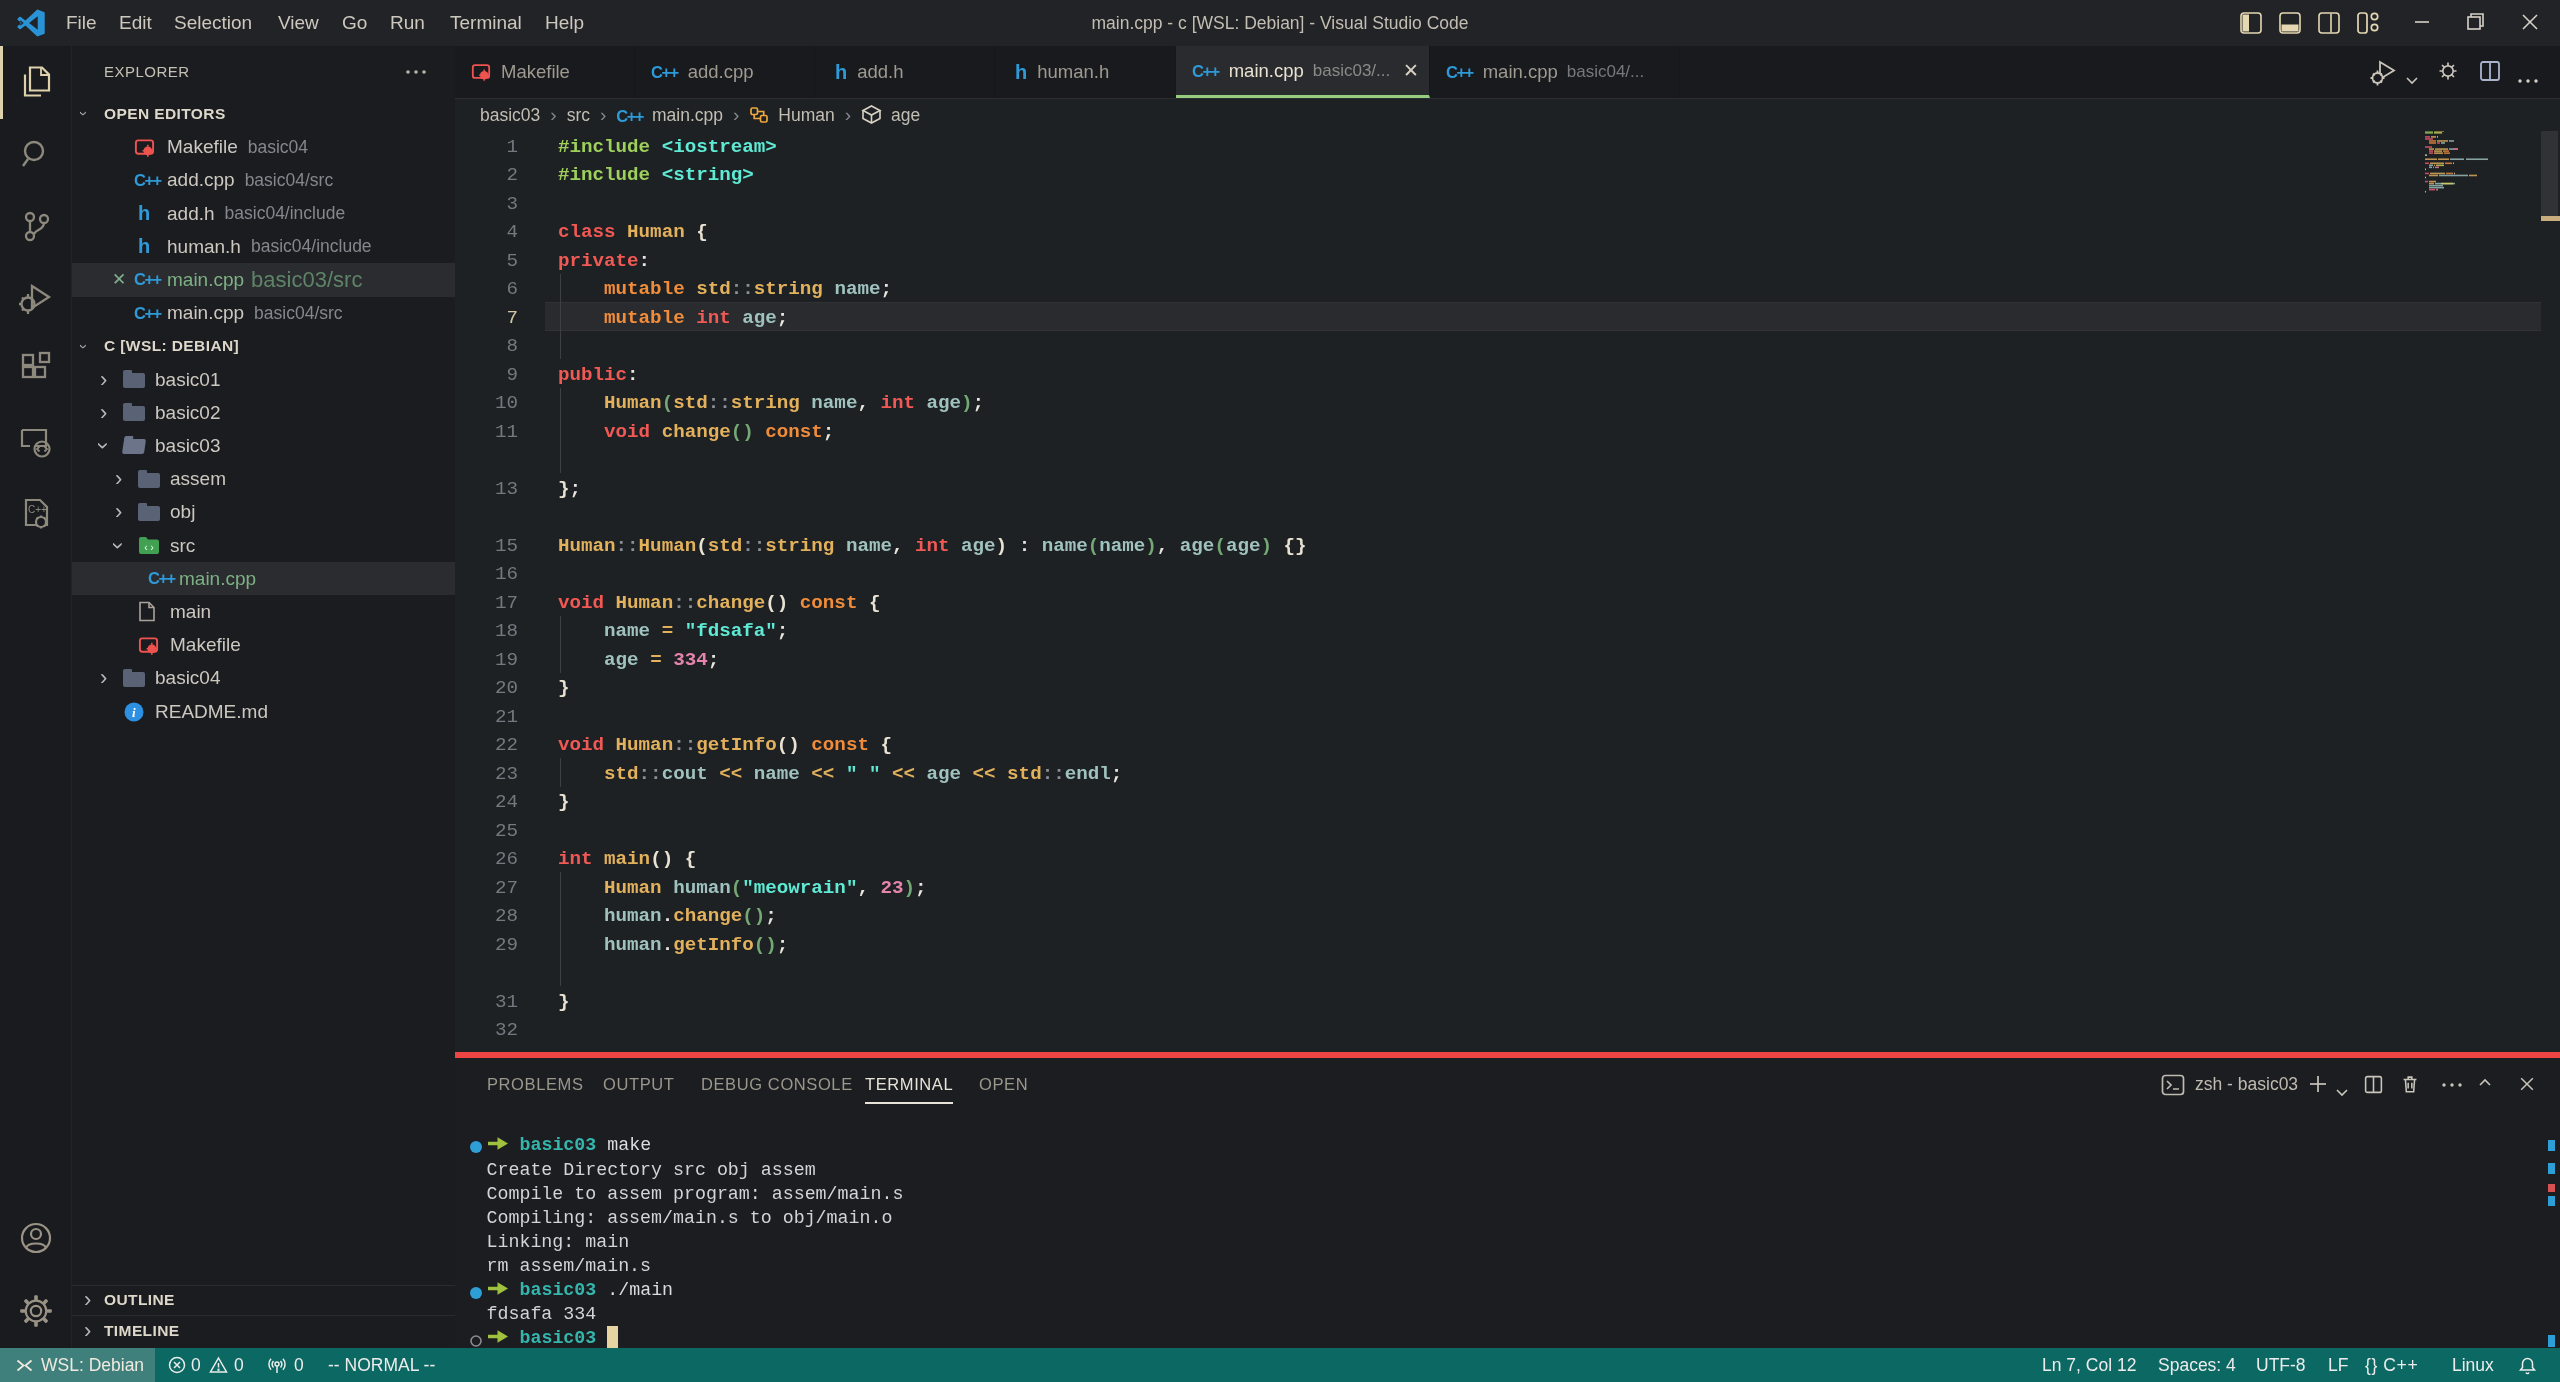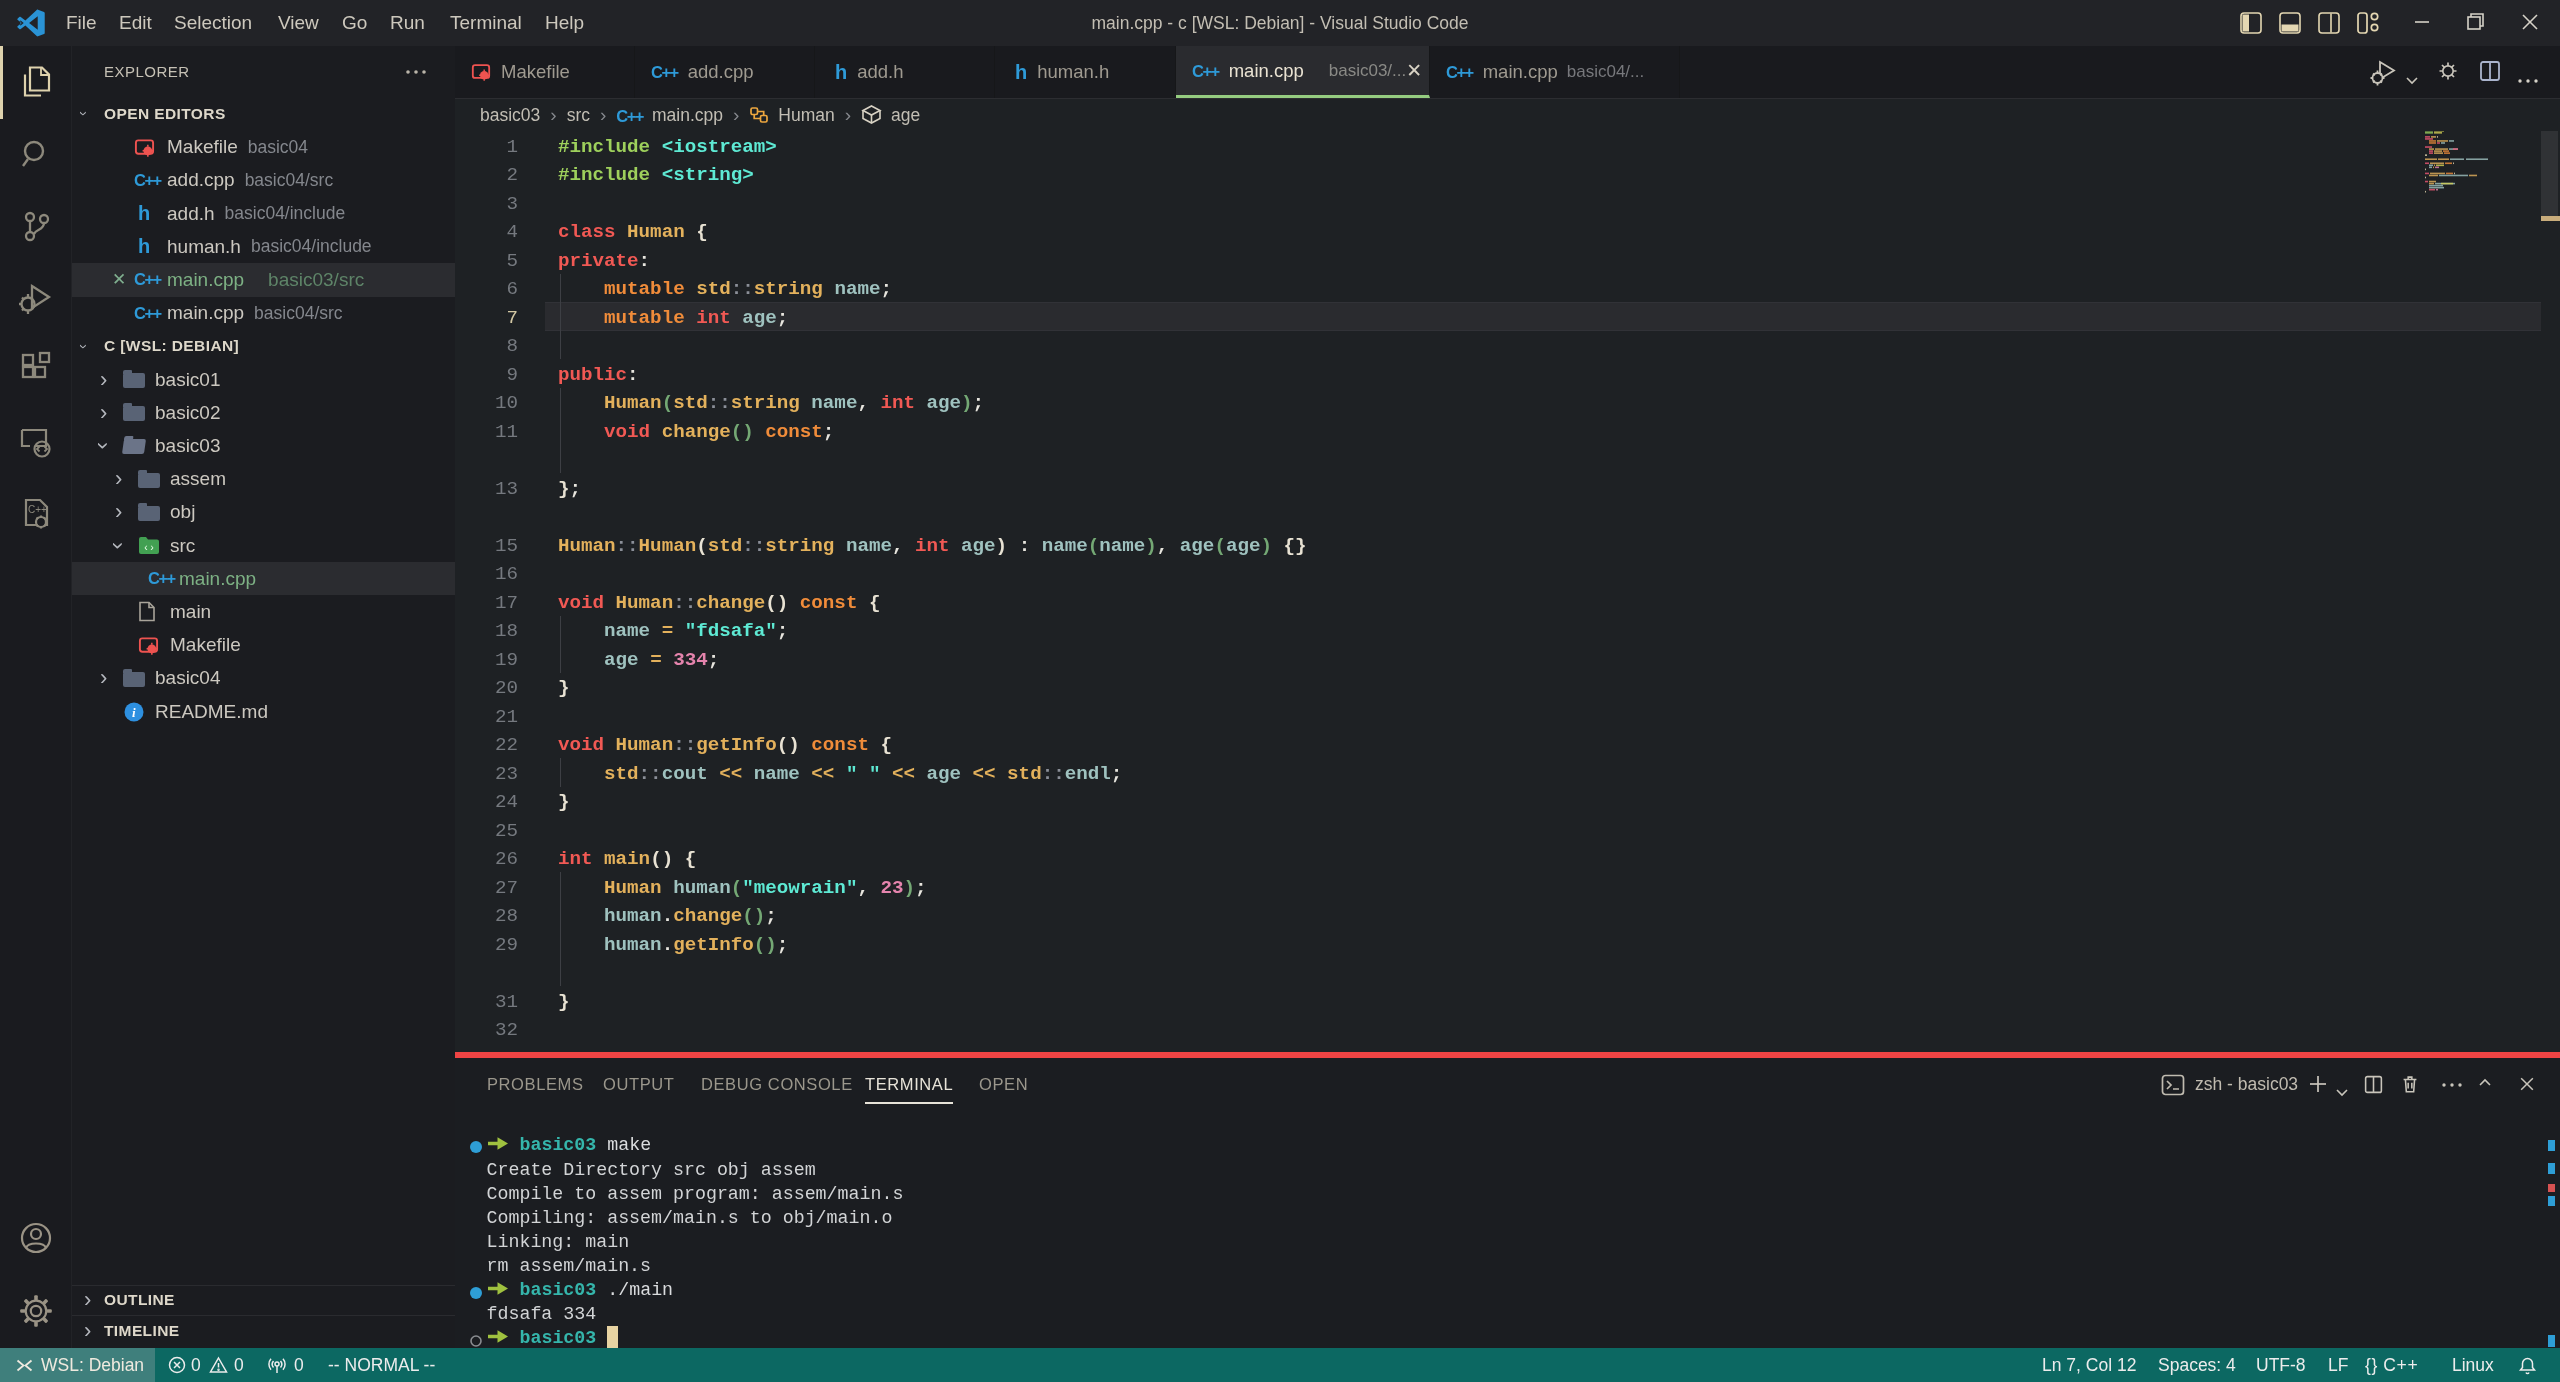--- a/index.html
+++ b/index.html
@@ -14,21 +14,21 @@
 #actbar{position:absolute;left:0;top:46px;width:72px;height:1302px;background:#1a1b1f;border-right:1px solid #222327}
 .aicon{position:absolute;left:16px;width:40px;height:40px}
 
 #sidebar{position:absolute;left:72px;top:46px;width:383px;height:1302px;background:#1b1c20}
 #sbhead{position:absolute;left:0;top:0;width:383px;height:51px;line-height:51px}
 .sbtitle{position:absolute;left:32px;font-size:15px;letter-spacing:.5px;color:#c6c1b5}
 .row{position:absolute;left:0;width:383px;height:33.2px;font-size:19px;color:#ccc8c0;white-space:nowrap}
 .row .in{position:absolute;top:0;height:33.2px;display:flex;align-items:center}
 .dim{color:#84878d;font-size:17.5px;margin-left:10px}
 .grn{color:#7db184}
-.dimg{color:#5e8468;font-size:19px;margin-left:24px}
+.dimg{color:#5e8468;font-size:22px;margin-left:7px}
 .selrow{background:#2b2c30}
 .sechead{font-weight:bold;color:#ded8ca;font-size:15.5px;letter-spacing:.4px}
 .chev{color:#b4b7bd;font-family:"Liberation Sans";display:inline-block;font-size:22px}
 .dn{transform:rotate(90deg)}
 .cppi::before{content:"C++";font-weight:bold;color:#2e9ad8;font-size:16.5px;letter-spacing:-1.5px;font-family:"Liberation Sans"}
 .hi::before{content:"h";font-weight:bold;color:#2e9ad8;font-size:20px;font-family:"Liberation Sans"}
 .row .fold{width:22px;height:15px;background:#596375;border-radius:2px;top:10px}
 .row .fold::before{content:"";position:absolute;left:0;top:-3px;width:9px;height:4px;background:#596375;border-radius:2px 1px 0 0}
 .row .foldo{width:22px;height:15px;background:#6b7488;border-radius:2px;top:10px;transform:skewX(-8deg)}
 .row .foldo::before{content:"";position:absolute;left:0;top:-3px;width:9px;height:4px;background:#6b7488;border-radius:2px 1px 0 0}
@@ -313,21 +313,21 @@
         <span class="hi" style="margin-left:20px"></span>
         <span class="lbl">add.h</span>
       </div>
     <div class="tab" style="left:540px;width:181px">
         <span class="hi" style="margin-left:20px"></span>
         <span class="lbl">human.h</span>
       </div>
     <div class="tab atab" style="left:721px;width:254px">
         <span class="cppi" style="margin-left:16px"></span>
         <span class="lbl">main.cpp</span>
-        <span style="color:#8a8a86;font-size:17px;margin-left:25px">basic03/...</span>
+        <span style="color:#8a8a86;font-size:17px;margin-left:9px">basic03/...</span>
         <span style="margin-left:auto;margin-right:10px;color:#d8d2c4;font-size:19px">✕</span>
       </div>
     <div class="tab" style="left:975px;width:250px">
         <span class="cppi" style="margin-left:16px"></span>
         <span class="lbl">main.cpp</span>
         <span style="color:#77787c;font-size:17px;margin-left:9px">basic04/...</span>
       </div>
     <svg class="abs" style="left:1915px;top:13px" width="30" height="27" viewBox="0 0 30 27" fill="none" stroke="#c9c5bb" stroke-width="1.8">
       <path d="M10 3 L24 11.5 L10 20 Z"></path>
         <circle cx="7.5" cy="19" r="5" fill="#191a1e"></circle>

